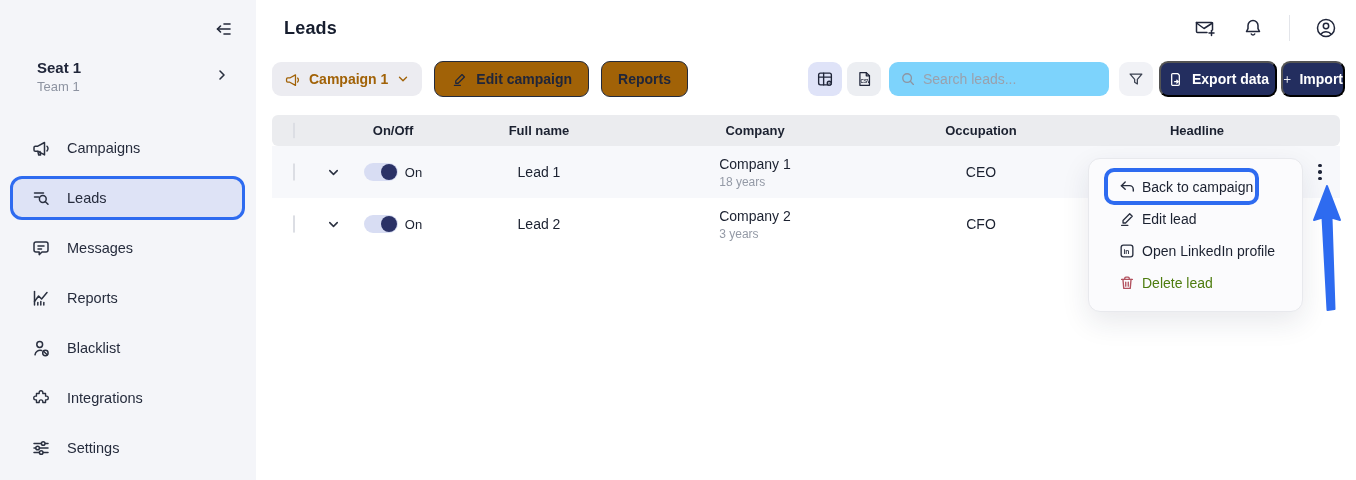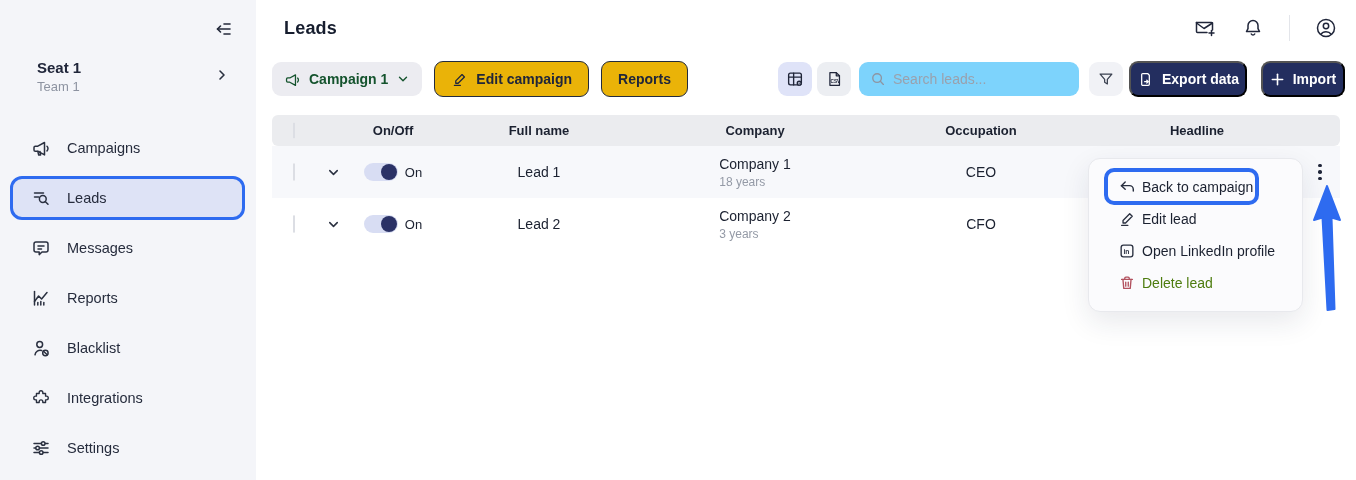--- a/index.html
+++ b/index.html
@@ -57,25 +57,25 @@
   .tb-icon { width: 24px; height: 24px; cursor: pointer; }
   .tb-divider { width: 1px; height: 26px; background: #e3e5ea; }
 
   .toolbar {
     position: absolute; top: 61px; left: 16px; right: 11px; height: 36px;
     display: flex; align-items: center;
   }
   .chip {
     display: flex; align-items: center; height: 34px;
     background: #ececf1; border-radius: 9px; padding: 0 12px; gap: 8px;
-    font-size: 14px; font-weight: 600; color: #14532d; cursor: pointer;
+    font-size: 14px; font-weight: 600; color: #a16207; cursor: pointer;
   }
   .btn-outline {
     display: flex; align-items: center; height: 36px; gap: 8px;
-    background: #eab308; border: 1.5px solid #232b3e; border-radius: 9px;
+    background: #a16207; border: 1.5px solid #232b3e; border-radius: 9px;
     padding: 0 16px; font-size: 14px; font-weight: 600; color: #20263a;
     margin-left: 12px; cursor: pointer;
   }
   .view-toggle { margin-left: auto; display: flex; gap: 5px; }
   .vt-btn {
     width: 34px; height: 34px; border-radius: 9px;
     display: flex; align-items: center; justify-content: center;
     color: #20263a; cursor: pointer;
   }
   .vt-btn.selected { background: #dfe3f8; }
@@ -96,21 +96,21 @@
     background: #f1f2f6; display: flex; align-items: center; justify-content: center;
     color: #3a4150; cursor: pointer;
   }
   .btn-navy {
     display: flex; align-items: center; justify-content: center; gap: 8px;
     height: 36px; background: #232e5f; color: #ffffff;
     border-radius: 9px; font-size: 14px; font-weight: 600;
     cursor: pointer;
   }
   .btn-export { margin-left: 6px; width: 118px; }
-  .btn-import { margin-left: 14px; width: 84px; }
+  .btn-import { margin-left: 4px; width: 64px; }
 
   
   .table { position: absolute; top: 115px; left: 16px; width: 1068px; }
   .tgrid {
     display: grid;
     grid-template-columns: 44px 34px 86px 206px 226px 226px 206px 40px;
     align-items: center;
   }
   .thead {
     height: 31px; background: #ebecef; border-radius: 6px;

